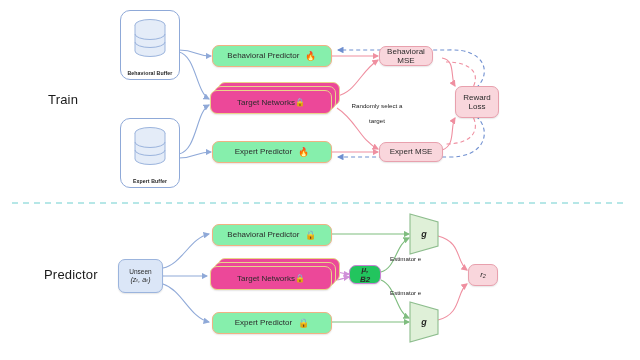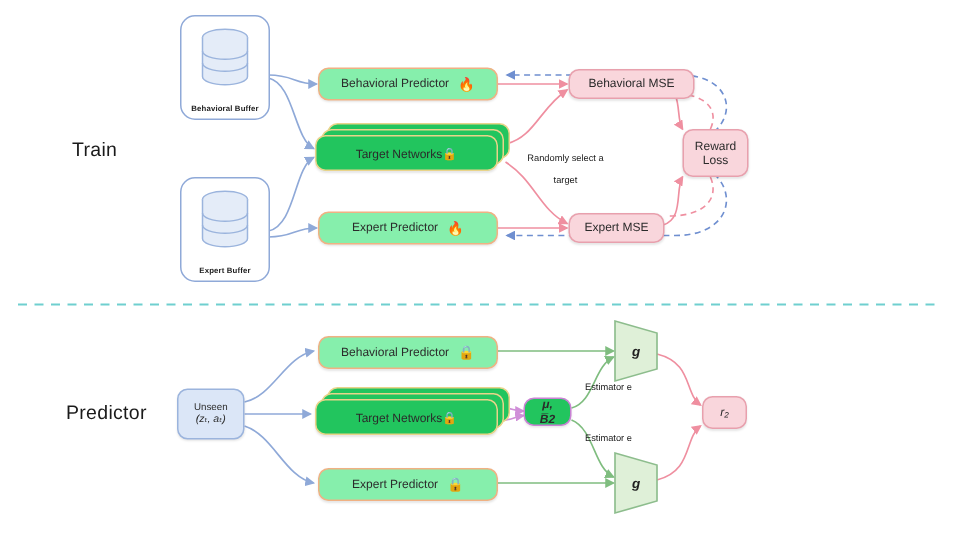--- a/index.html
+++ b/index.html
@@ -30,21 +30,21 @@
   .box .lbl{display:inline-block;}
   .box .glyph{font-size:9px;margin-left:6px;line-height:1;}
 
   .peach{background:#86efac;border-color:#f0b183;}
   .pink{background:#f9d6dc;border-color:#e8a0ad;}
   .purple{background:#22c55e;border-color:#c982d4;font-weight:bold;}
   .blueish{background:#dbe6f7;border-color:#9bb4dd;}
 
   
   .stack{position:absolute;}
-  .stack .card{position:absolute;border-radius:7px;background:#22c55e;border:1px solid #e9d48a;}
+  .stack .card{position:absolute;border-radius:7px;background:#ec4899;border:1px solid #e9d48a;}
   .stack .card.s2{left:8px;top:-8px;}
   .stack .card.s1{left:4px;top:-4px;}
   .stack .card.s0{left:0;top:0;box-shadow:0 1px 1.5px rgba(0,0,0,.10);
     display:flex;align-items:center;justify-content:center;font-size:8px;color:#2b2b2b;}
 
   
   .db-wrap{position:absolute;border:1.4px solid #8fa9d8;border-radius:10px;background:#fff;
            display:flex;flex-direction:column;align-items:center;justify-content:flex-start;}
   .db-caption{font-size:5.2px;color:#1d1d1d;font-weight:bold;position:absolute;bottom:3px;
               width:100%;text-align:center;letter-spacing:.1px;}
@@ -166,21 +166,21 @@
       <span class="lbl">Target Networks</span>
       <span class="glyph">🔒</span>
     </div>
   </div>
 
   <div class="node box peach" style="left:212px;top:141px;width:120px;height:22px;">
     <span class="lbl">Expert Predictor</span>
     <span class="glyph">🔥</span>
   </div>
 
-  <div class="node box pink" style="left:379px;top:46px;width:84px;height:20px;">
+  <div class="node box pink" style="left:379px;top:46px;width:54px;height:20px;">
     <span class="lbl">Behavioral MSE</span>
   </div>
 
   <div class="node box pink" style="left:455px;top:86px;width:44px;height:32px;flex-direction:column;">
     <span>Reward</span>
     <span>Loss</span>
   </div>
 
   <div class="node box pink" style="left:379px;top:142px;width:64px;height:20px;">
     <span class="lbl">Expert MSE</span>

